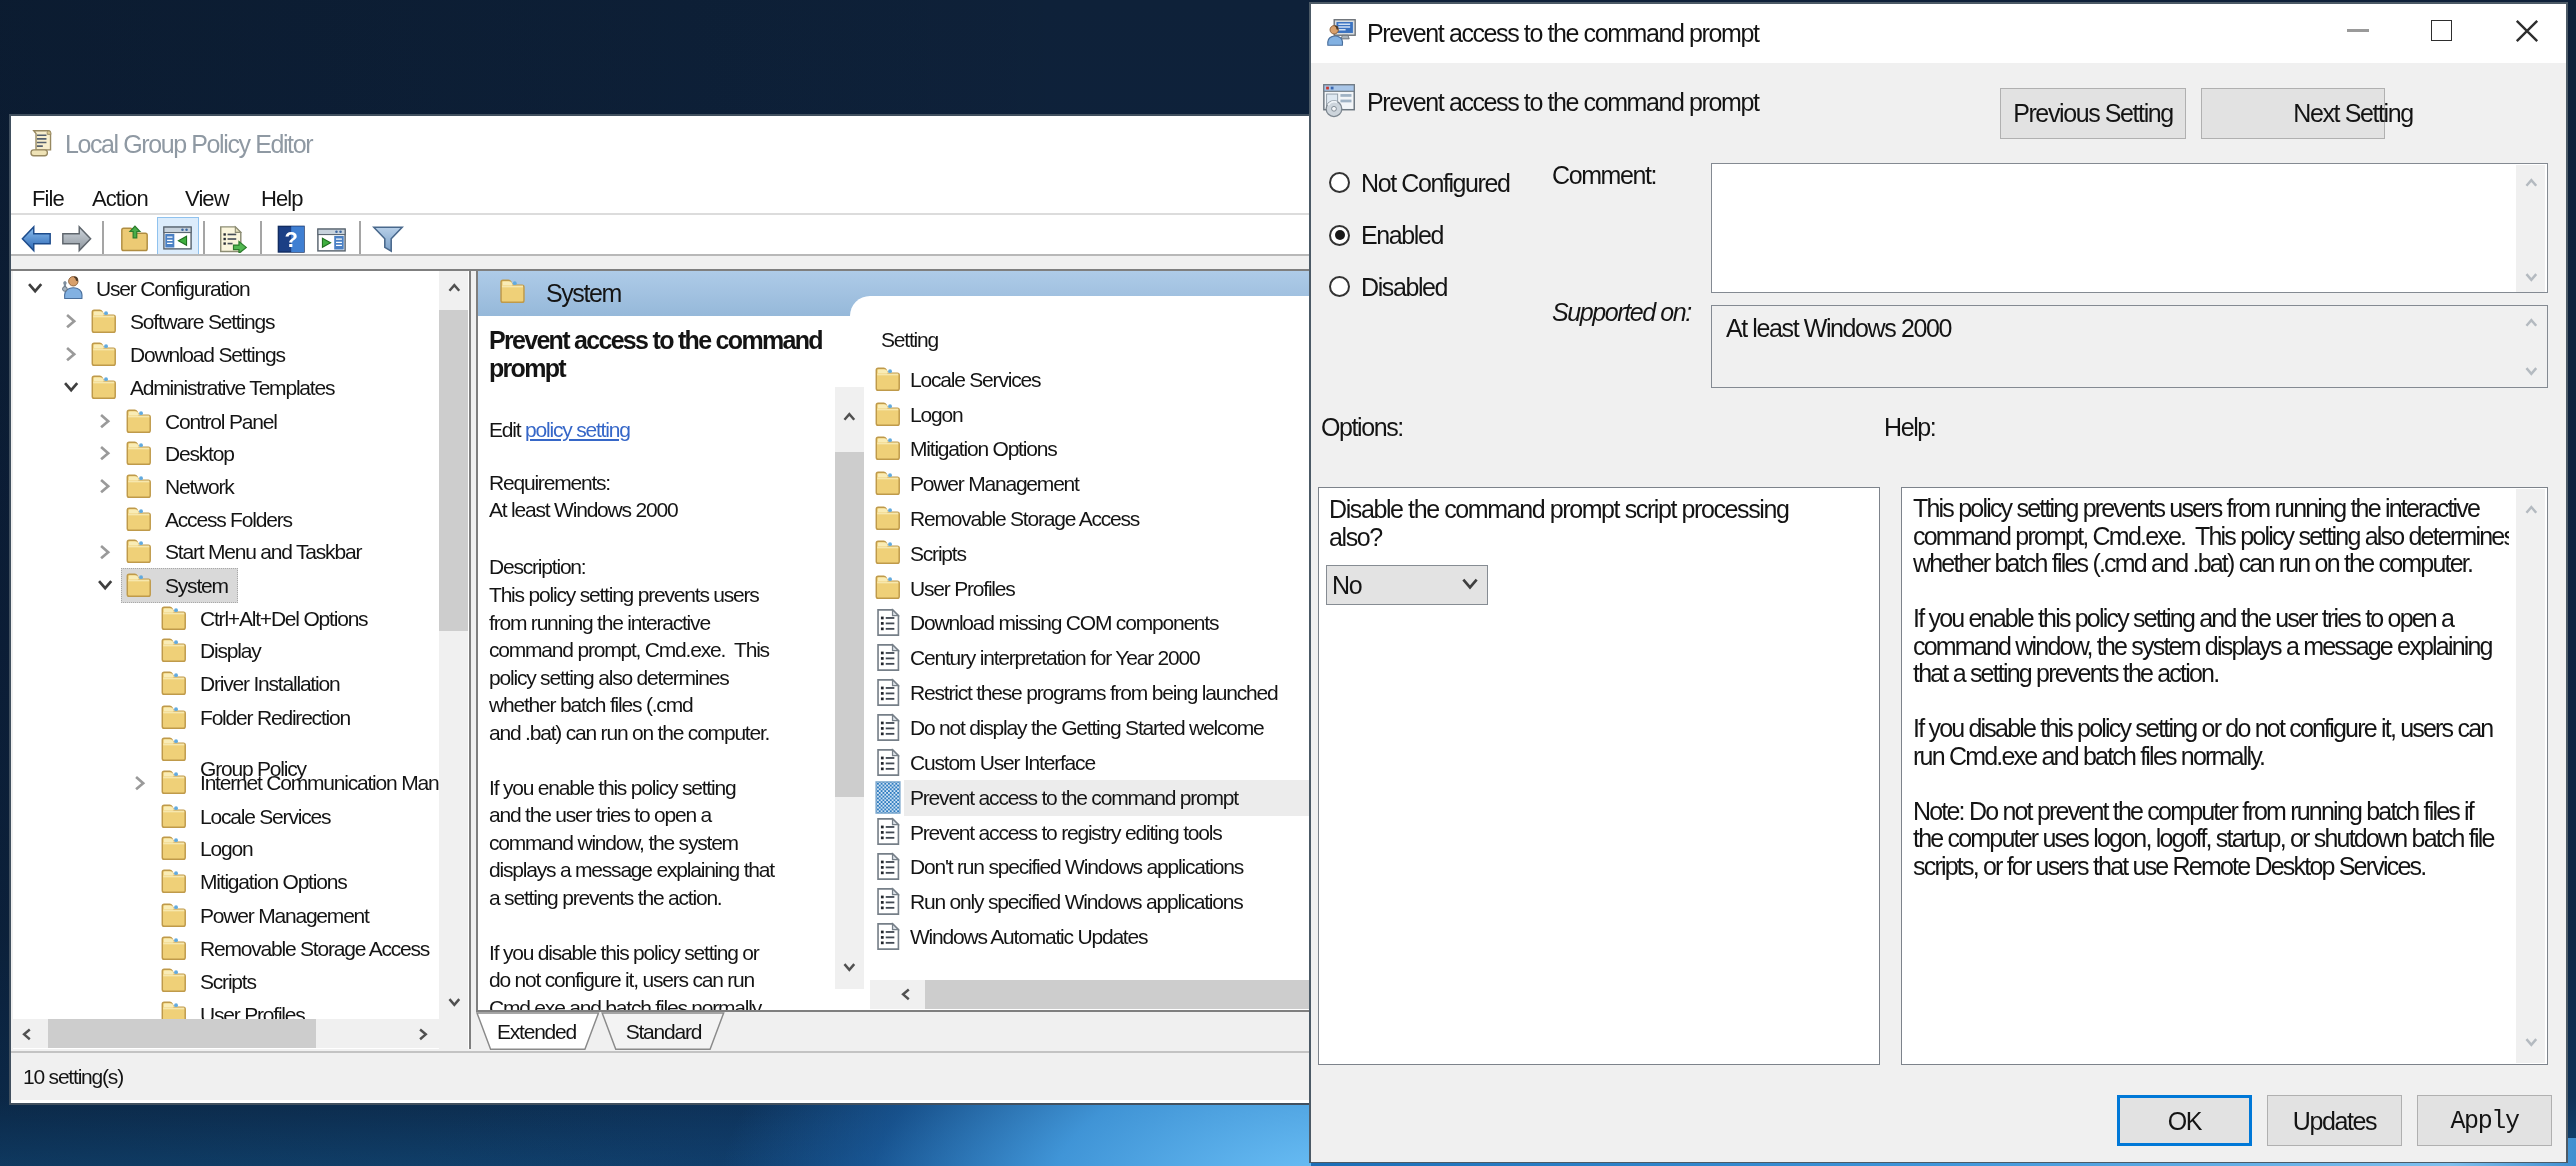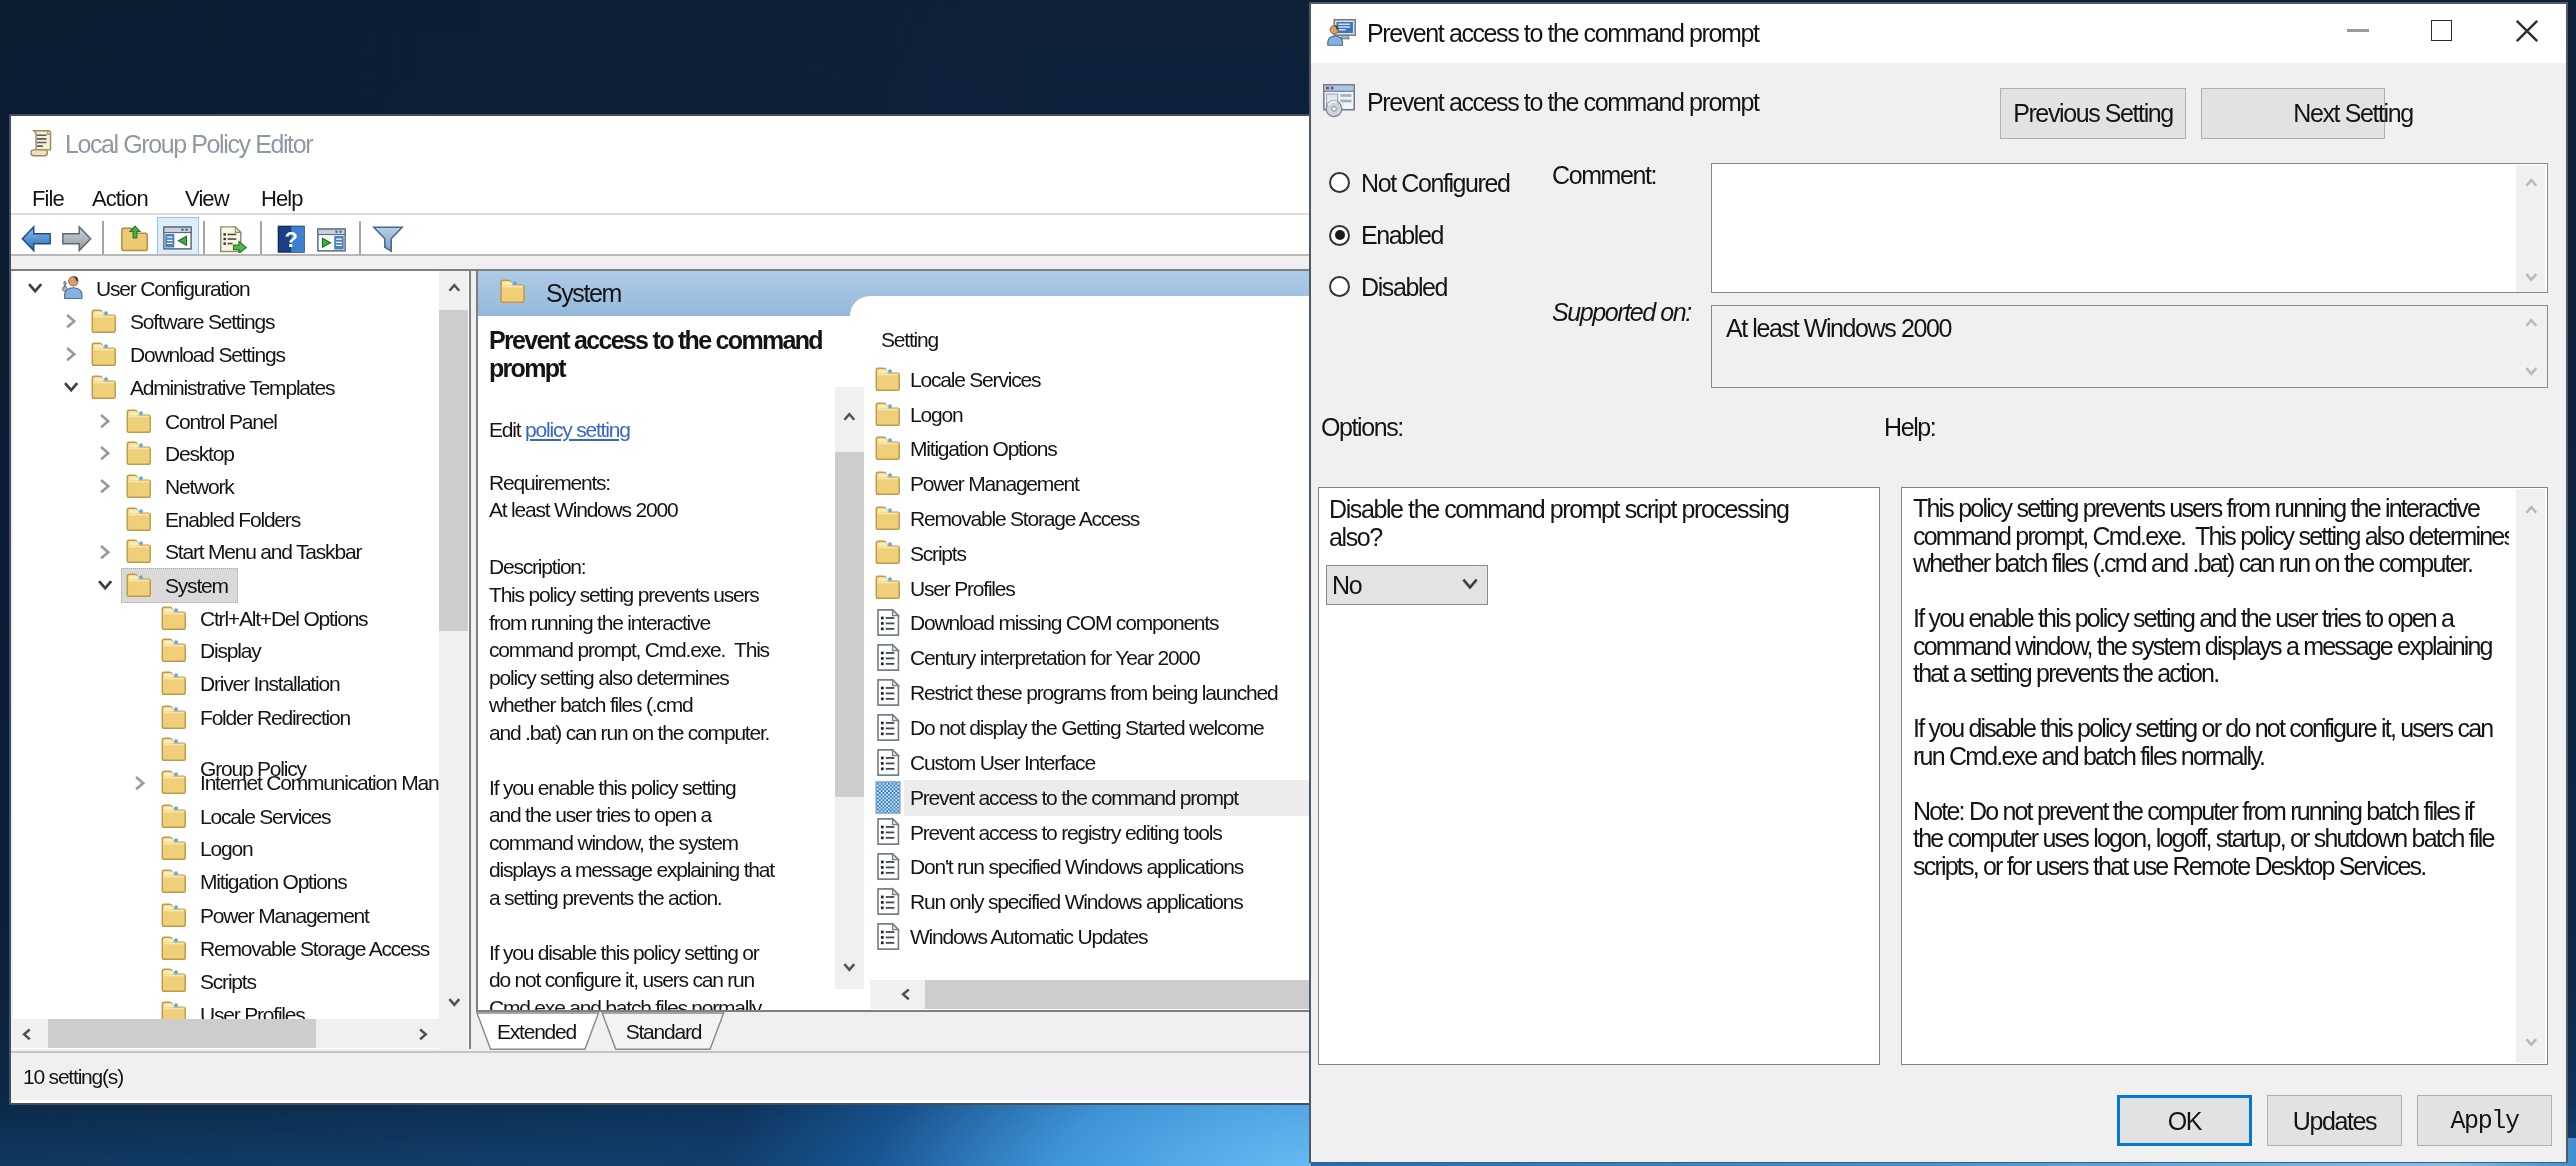--- a/index.html
+++ b/index.html
@@ -180,21 +180,21 @@
 <circle cx="17.5" cy="5.6" r="2.1" fill="#62aade"></circle>
 <path d="M3.5 9.2 H26.5" stroke="#f7e7ad" stroke-width="2"></path>
 </svg></div>
 <div class="t27" style="left:152px;top:199px;">Network</div>
 <div style="left:112px;top:235px;"><svg width="27.5" height="27.5" viewBox="0 0 30 30">
 <path d="M2.5 8 L2.5 24.5 Q2.5 26.5 4.5 26.5 L25.5 26.5 Q27.5 26.5 27.5 24.5 L27.5 10 Q27.5 8 25.5 8 L15 8 L13 4 Q12.2 2.5 10.6 2.5 L4.5 2.5 Q2.5 2.5 2.5 4.5 Z" fill="#efd078" stroke="#bf9a4a" stroke-width="1.6"></path>
 <path d="M15.5 8 L14 5 Q13.4 3.8 12.2 3.8 L5.5 3.8 Q4.2 3.8 4.2 5 L4.2 8 Z" fill="#f9ecb6"></path>
 <circle cx="17.5" cy="5.6" r="2.1" fill="#62aade"></circle>
 <path d="M3.5 9.2 H26.5" stroke="#f7e7ad" stroke-width="2"></path>
 </svg></div>
-<div class="t27" style="left:152px;top:232px;">Enabled Folders</div>
+<div class="t27" style="left:152px;top:232px;">Access Folders</div>
 <div style="left:83px;top:272px;width:18.3px;height:18.3px;"><svg width="18.3" height="18.3" viewBox="0 0 18 18">
         <polyline points="5,3 12,9 5,15" fill="none" stroke="#9a9a9a" stroke-width="2.6"></polyline>
       </svg></div>
 <div style="left:112px;top:267px;"><svg width="27.5" height="27.5" viewBox="0 0 30 30">
 <path d="M2.5 8 L2.5 24.5 Q2.5 26.5 4.5 26.5 L25.5 26.5 Q27.5 26.5 27.5 24.5 L27.5 10 Q27.5 8 25.5 8 L15 8 L13 4 Q12.2 2.5 10.6 2.5 L4.5 2.5 Q2.5 2.5 2.5 4.5 Z" fill="#efd078" stroke="#bf9a4a" stroke-width="1.6"></path>
 <path d="M15.5 8 L14 5 Q13.4 3.8 12.2 3.8 L5.5 3.8 Q4.2 3.8 4.2 5 L4.2 8 Z" fill="#f9ecb6"></path>
 <circle cx="17.5" cy="5.6" r="2.1" fill="#62aade"></circle>
 <path d="M3.5 9.2 H26.5" stroke="#f7e7ad" stroke-width="2"></path>
 </svg></div>
 <div class="t27" style="left:152px;top:264px;">Start Menu and Taskbar</div>

